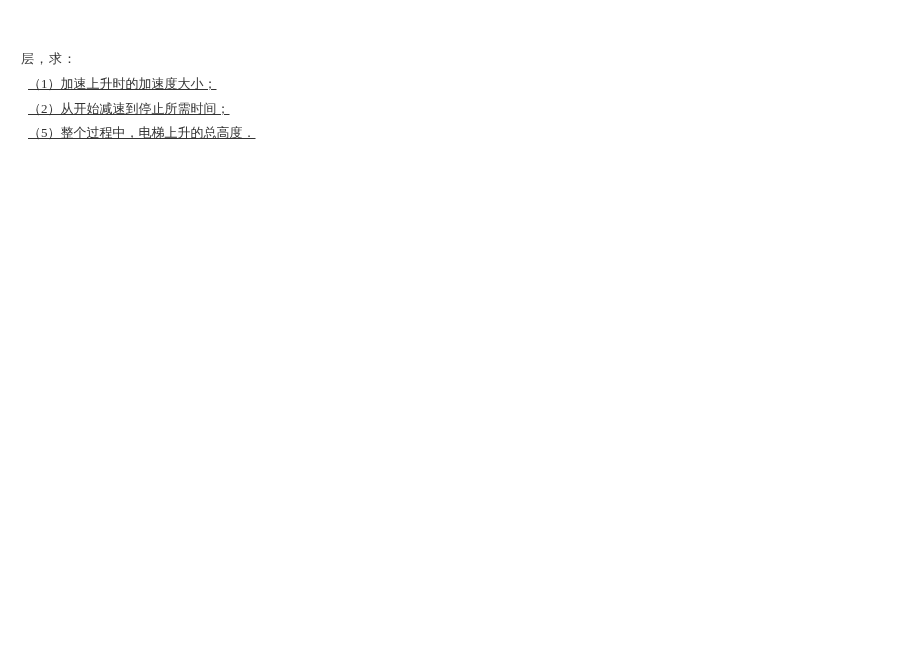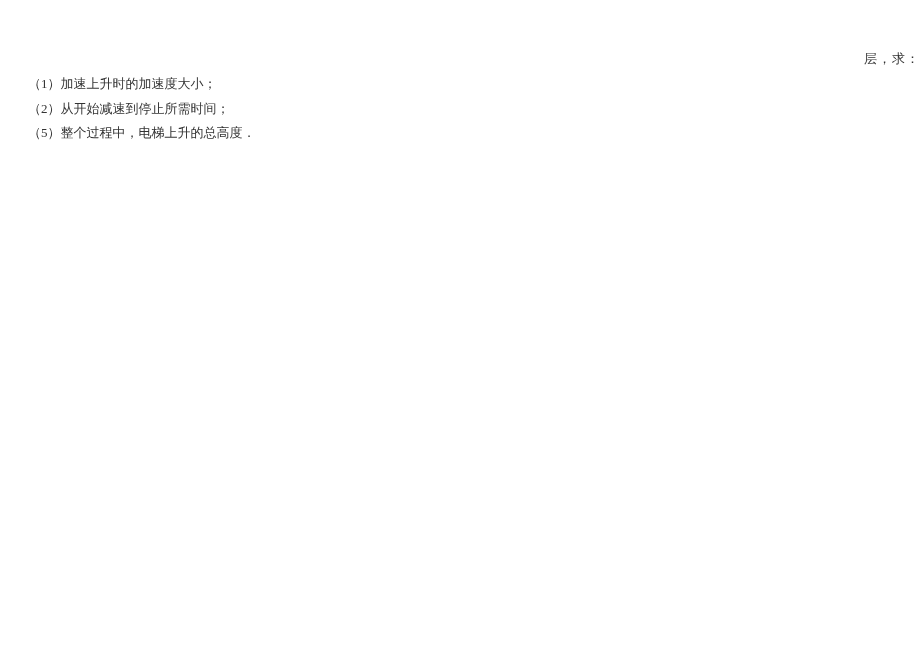--- a/index.html
+++ b/index.html
@@ -16,24 +16,24 @@
       color: #333333;
       padding-top: 49px;
       padding-left: 21px;
       line-height: 1.6;
     }
     .line {
       margin-bottom: 4px;
     }
     .line-intro {
       letter-spacing: 1px;
-      text-align: right;
     }
     .line-item {
       padding-left: 7px;
+      text-decoration: underline;
     }
   </style>
 </head>
 <body>
 
 <div class="line line-intro">层，求：</div>
 <div class="line line-item">（1）加速上升时的加速度大小；</div>
 <div class="line line-item">（2）从开始减速到停止所需时间；</div>
 <div class="line line-item">（5）整个过程中，电梯上升的总高度．</div>
 

